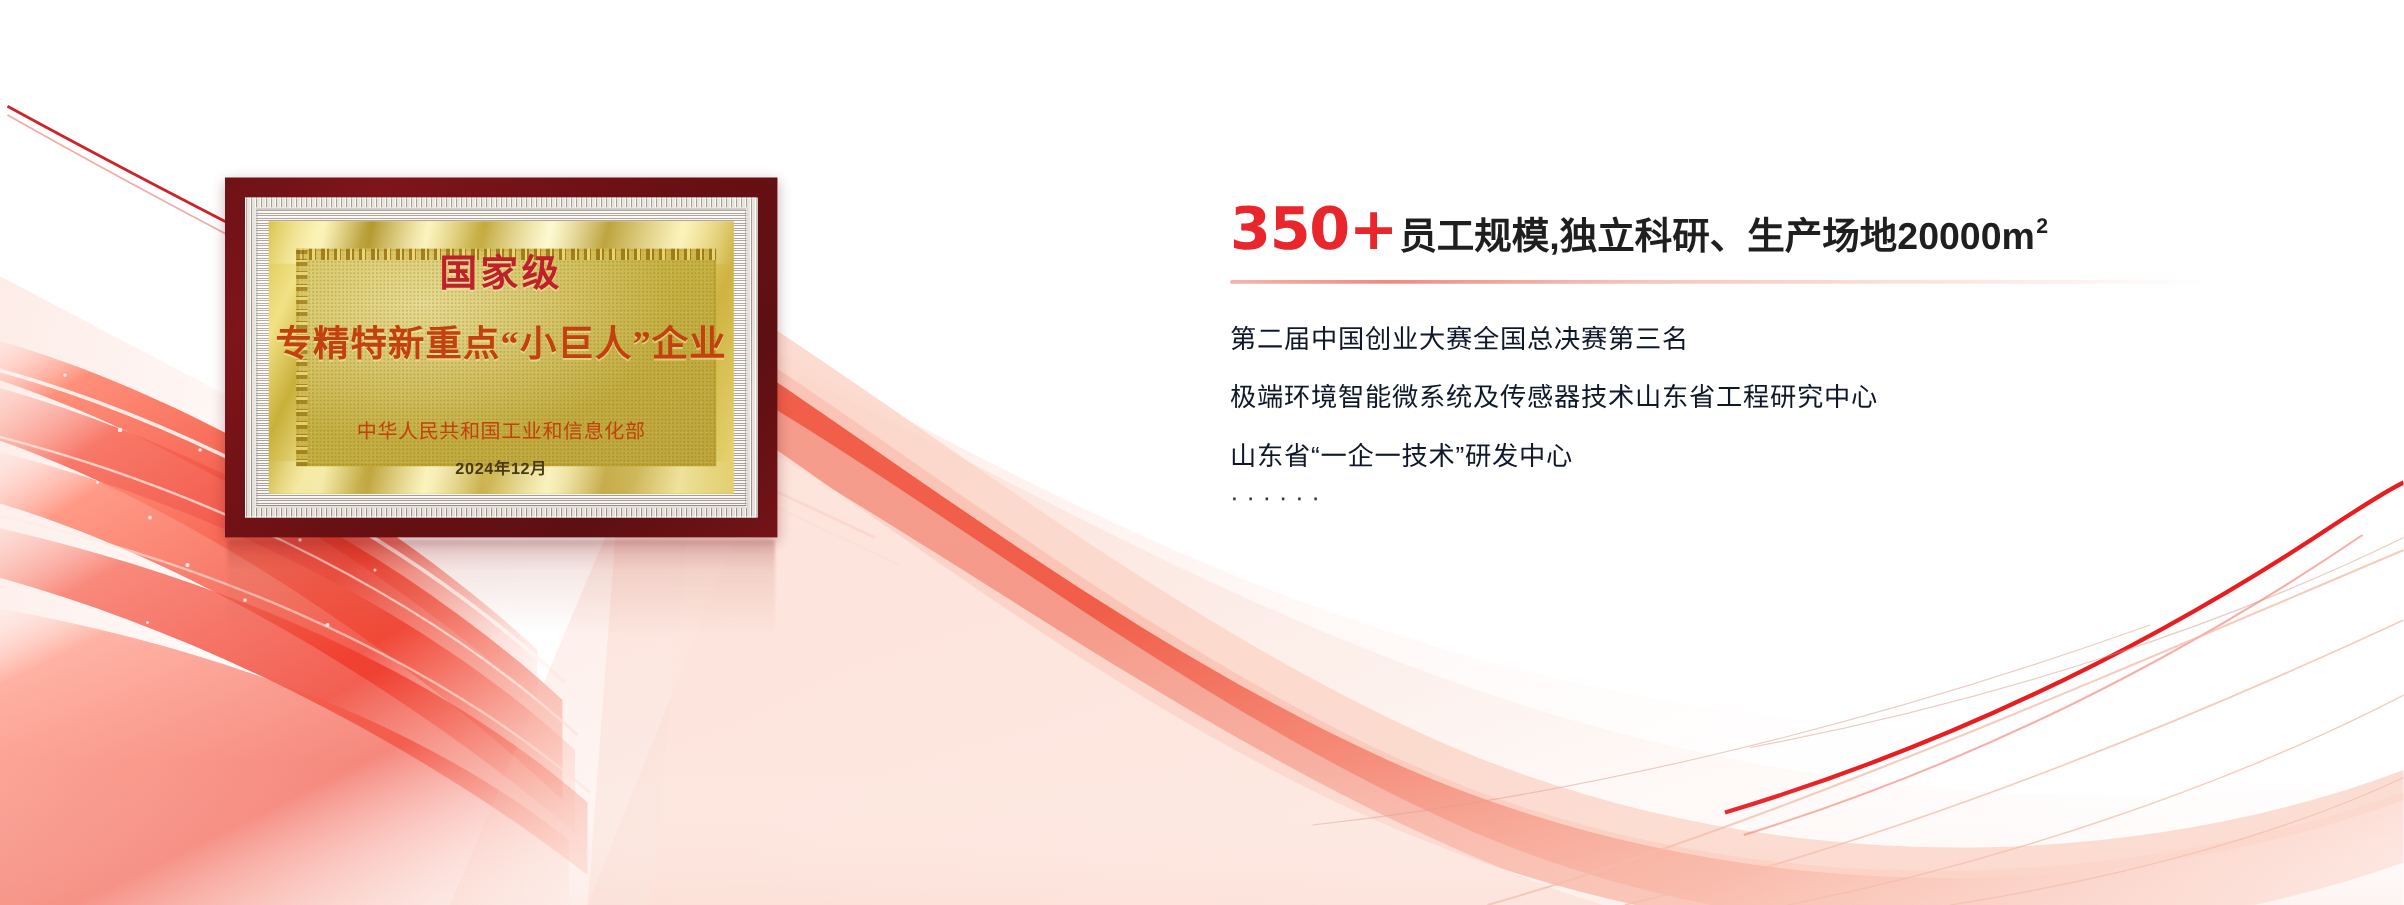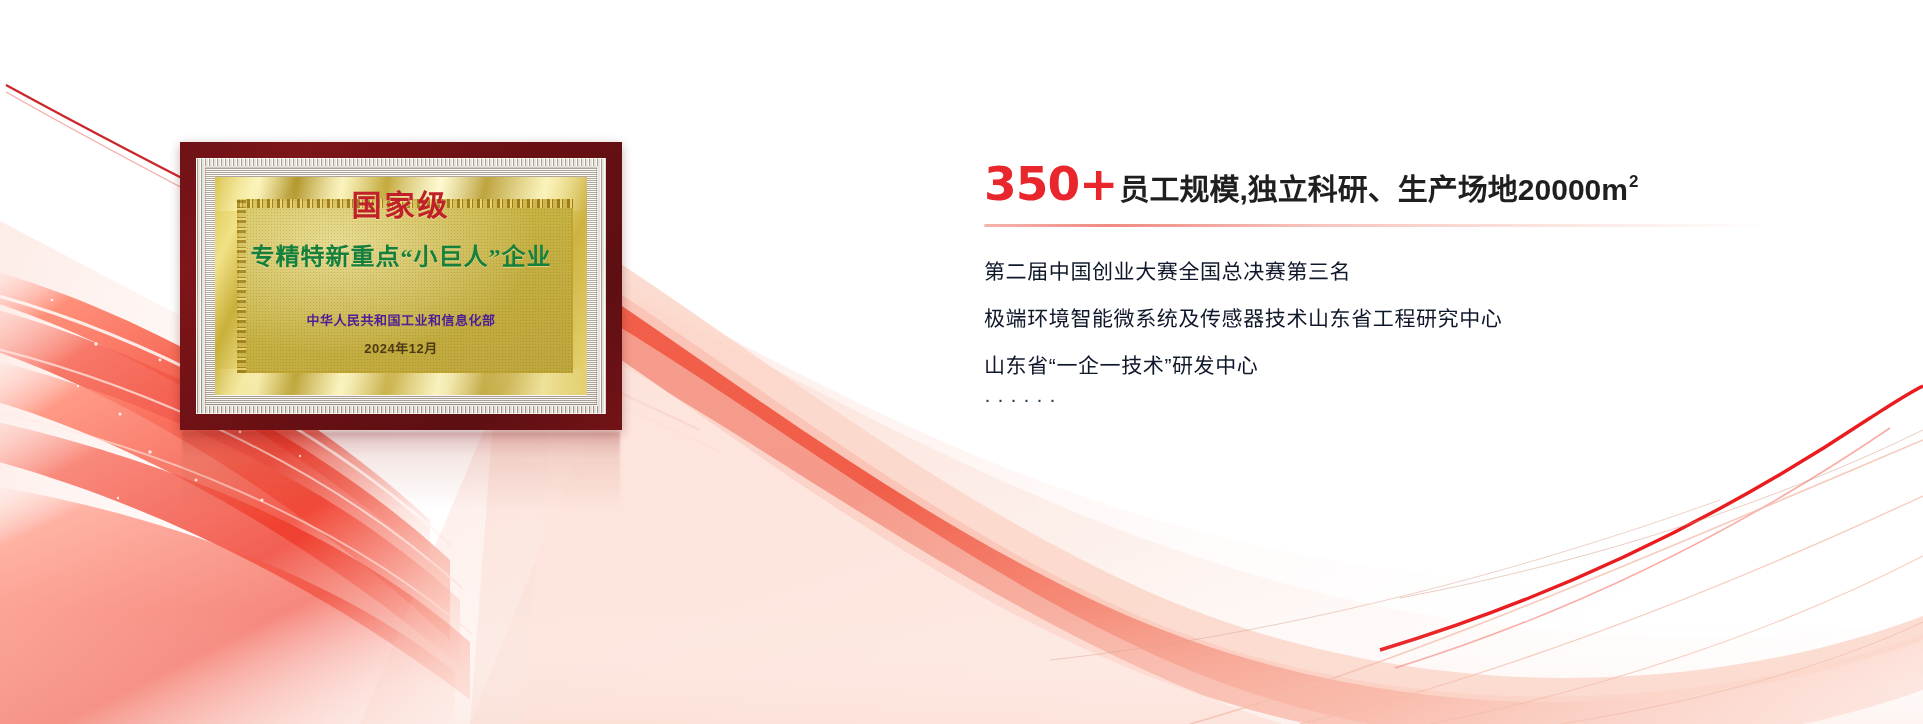--- a/index.html
+++ b/index.html
@@ -133,47 +133,47 @@
       rgba(200,170,60,.2) 100%);
   }
   .gold-sheen.bottom { top:auto; bottom:0; height:26px; opacity:.8; }
 
   .plaque-text {
     position:absolute;
     inset:0;
     display:flex;
     flex-direction:column;
     align-items:center;
-    padding-top:46px;
+    padding-top:60px;
   }
   .plq-line1 {
     font-family:"Liberation Serif","DejaVu Serif",serif;
     font-weight:bold;
     font-size:30px;
     letter-spacing:3px;
     color:#c0202a;
     text-shadow:0 1px 0 rgba(255,240,180,.5);
     line-height:1.2;
   }
   .plq-line2 {
     font-family:"Liberation Serif","DejaVu Serif",serif;
     font-weight:bold;
-    font-size:24px;
+    font-size:29px;
     letter-spacing:1px;
-    color:#15803d;
+    color:#c2410c;
     margin-top:13px;
     text-shadow:0 1px 0 rgba(255,240,180,.5);
     white-space:nowrap;
   }
   .plq-issuer {
     margin-top:38px;
-    font-size:13px;
-    color:#4c1d95;
+    font-size:16px;
+    color:#c2410c;
     letter-spacing:.5px;
-    font-weight:bold;
+    font-weight:normal;
   }
   .plq-date {
     margin-top:9px;
     font-size:13px;
     color:#4a3a12;
     letter-spacing:.5px;
     font-weight:bold;
   }
 
   #plaque-reflection {

